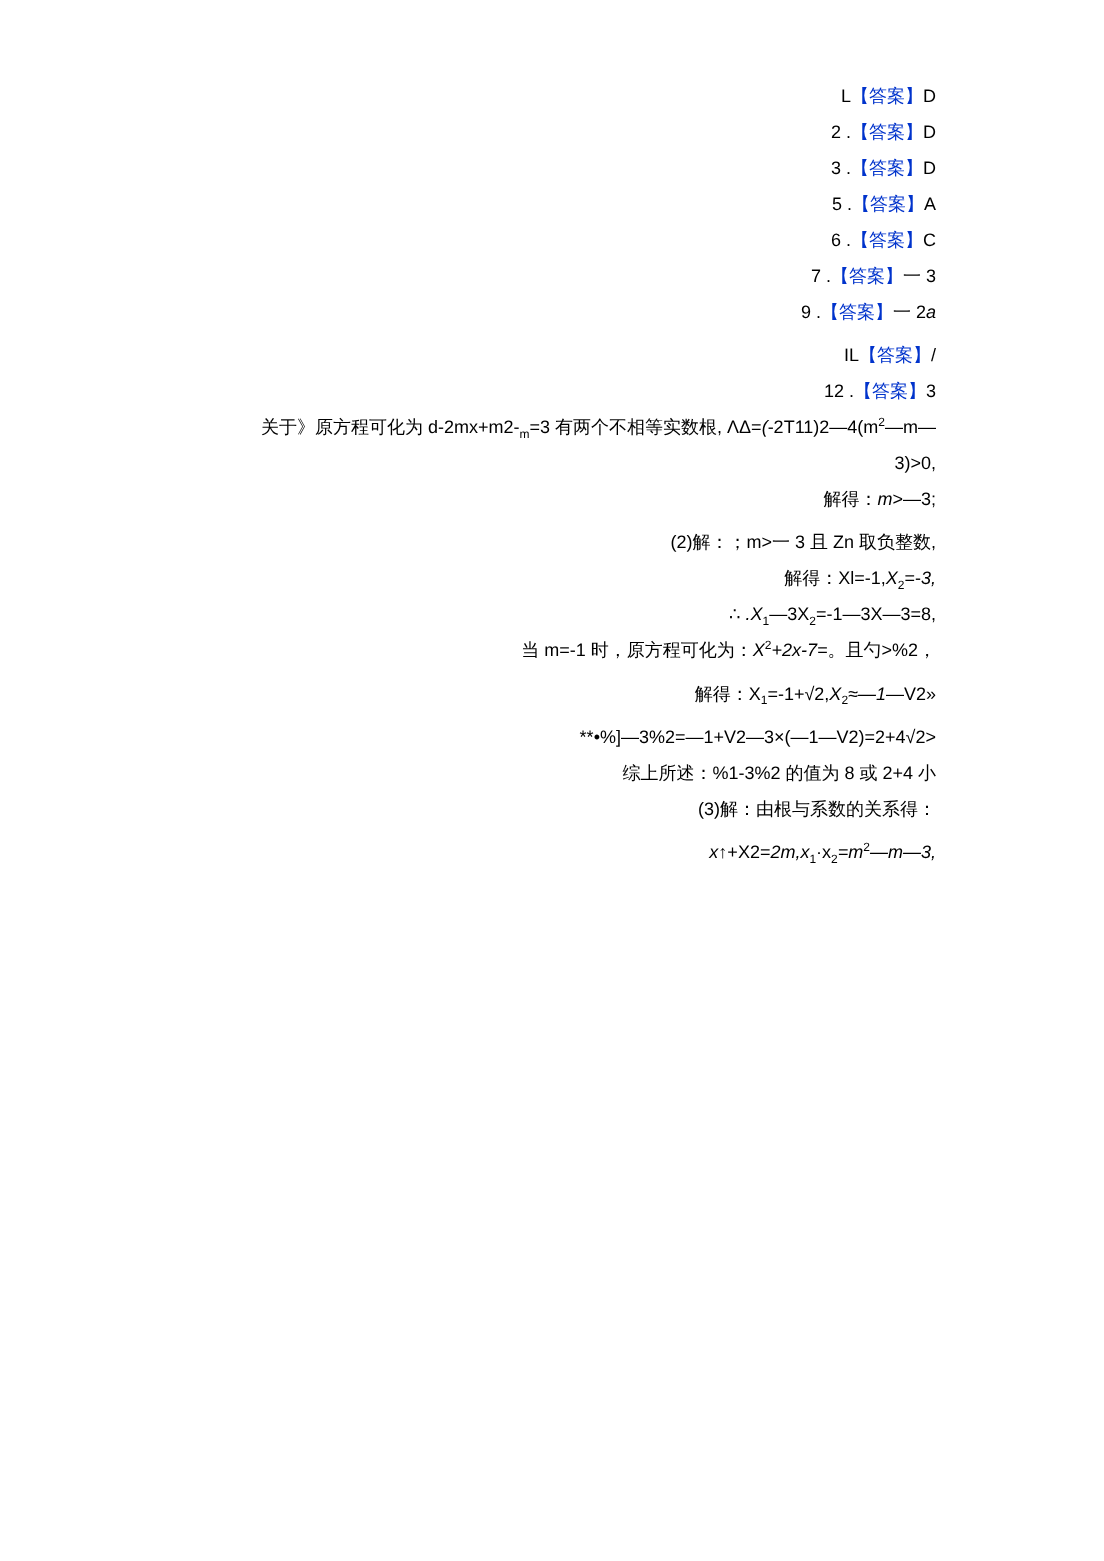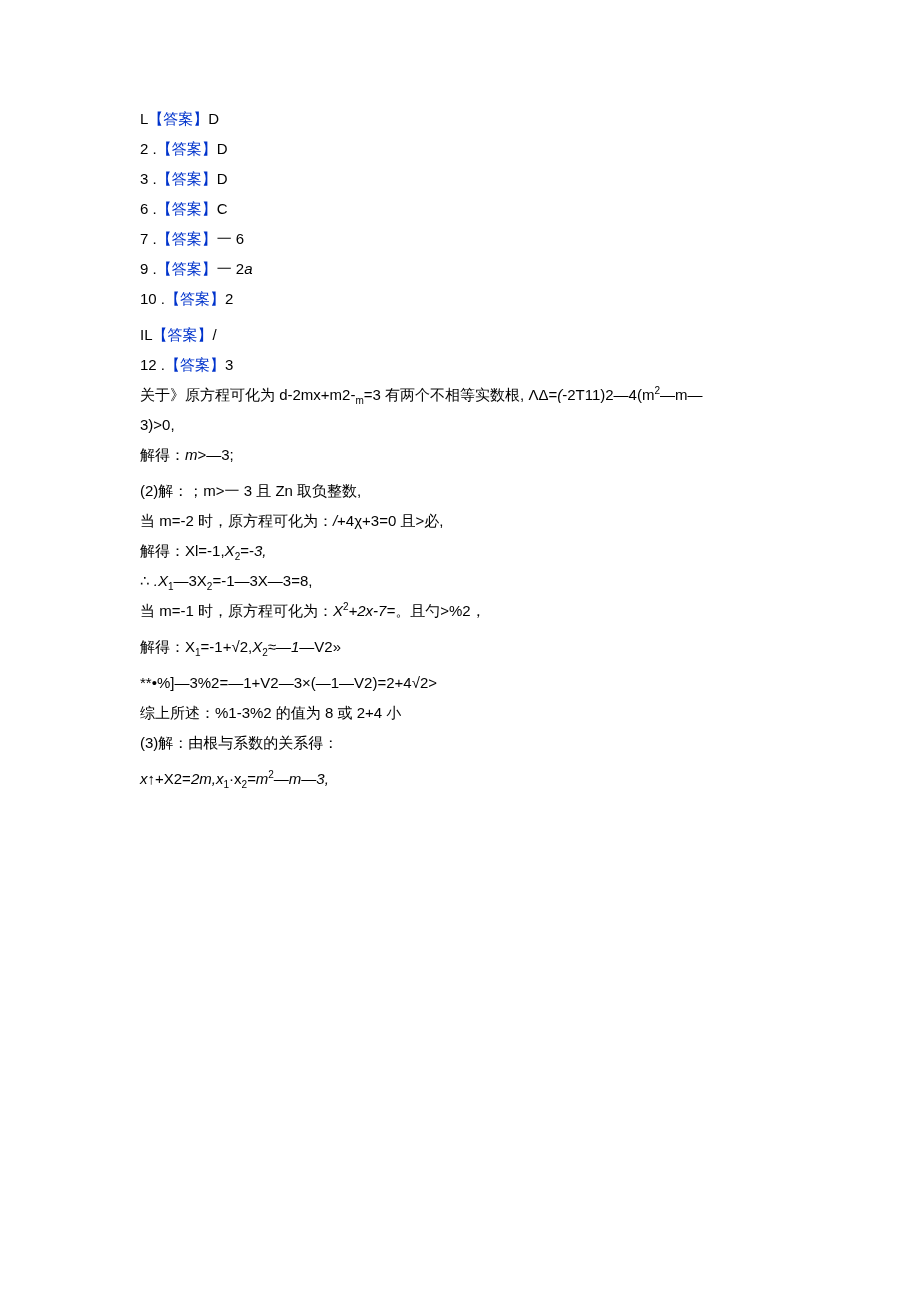--- a/index.html
+++ b/index.html
@@ -3,23 +3,24 @@
 <meta charset="utf-8">
 <style>
   html, body {
     margin: 0;
     padding: 0;
     width: 920px;
     background: #ffffff;
     font-family: "SimSun", "宋体", "Microsoft YaHei", sans-serif;
   }
   .page {
-    padding: 104px 0 60px 140px;
+    padding: 66px 0 60px 140px;
     width: 640px;
     box-sizing: content-box;
+    text-align: right;
   }
   .line {
     font-size: 15px;
     line-height: 2.0;
     color: #000000;
     white-space: nowrap;
   }
   .answer-label {
     color: #0033cc;
   }
@@ -41,33 +42,32 @@
   }
 </style>
 </head>
 <body>
 
 <div class="page">
   <div id="content">
       <div class="line"><span>L</span><span class="answer-label">【答案】</span><span>D</span></div>
       <div class="line"><span>2  .</span><span class="answer-label">【答案】</span><span>D</span></div>
       <div class="line"><span>3  .</span><span class="answer-label">【答案】</span><span>D</span></div>
+      <div class="line"><span>5  .</span><span class="answer-label">【答案】</span><span>A</span></div>
       <div class="line"><span>6  .</span><span class="answer-label">【答案】</span><span>C</span></div>
-      <div class="line"><span>7  .</span><span class="answer-label">【答案】</span><span>一 6</span></div>
+      <div class="line"><span>7  .</span><span class="answer-label">【答案】</span><span>一 3</span></div>
       <div class="line"><span>9  .</span><span class="answer-label">【答案】</span><span>一 2</span><span class="ital">a</span></div>
-      <div class="line"><span>10   .</span><span class="answer-label">【答案】</span><span>2</span></div>
       <div class="gap"></div>
       <div class="line"><span>IL</span><span class="answer-label">【答案】</span><span>/</span></div>
       <div class="line"><span>12   .</span><span class="answer-label">【答案】</span><span>3</span></div>
       <div class="line"><span>关于》原方程可化为 d-2mx+m2-</span><span class="sub">m</span><span>=3 有两个不相等实数根, </span><span>ΛΔ</span><span>=</span><span class="ital">(</span><span>-2T11)2—4(m</span><span class="sup">2</span><span>—m—</span></div>
       <div class="line"><span>3)&gt;0,</span></div>
       <div class="line"><span>解得：</span><span class="ital">m</span><span>&gt;—3;</span></div>
       <div class="gap"></div>
       <div class="line"><span>(2)解：；m&gt;一 3 且 Zn 取负整数,</span></div>
-      <div class="line"><span>当 m=-2 时，原方程可化为：</span><span class="ital">/</span><span>+4χ+3=0 且&gt;必,</span></div>
       <div class="line"><span>解得：Xl=-1,</span><span class="ital">X</span><span class="sub">2</span><span>=-</span><span class="ital">3,</span></div>
       <div class="line"><span>∴  </span><span class="ital">.X</span><span class="sub">1</span><span>—3X</span><span class="sub">2</span><span>=-1—3X—3=8,</span></div>
       <div class="line"><span>当 m=-1 时，原方程可化为：</span><span class="ital">X</span><span class="sup">2</span><span class="ital">+2x-7=</span><span>。且勺&gt;%2，</span></div>
       <div class="gap"></div>
       <div class="line"><span>解得：X</span><span class="sub">1</span><span>=-1+√2,</span><span class="ital">X</span><span class="sub">2</span><span class="ital">≈—1</span><span>—V2»</span></div>
       <div class="gap"></div>
       <div class="line"><span>**•%]—3%2=—1+V2—3×(—1—V2)=2+4√2&gt;</span></div>
       <div class="line"><span>综上所述：%1-3%2 的值为 8 或 2+4 小</span></div>
       <div class="line"><span>(3)解：由根与系数的关系得：</span></div>
       <div class="gap"></div>

